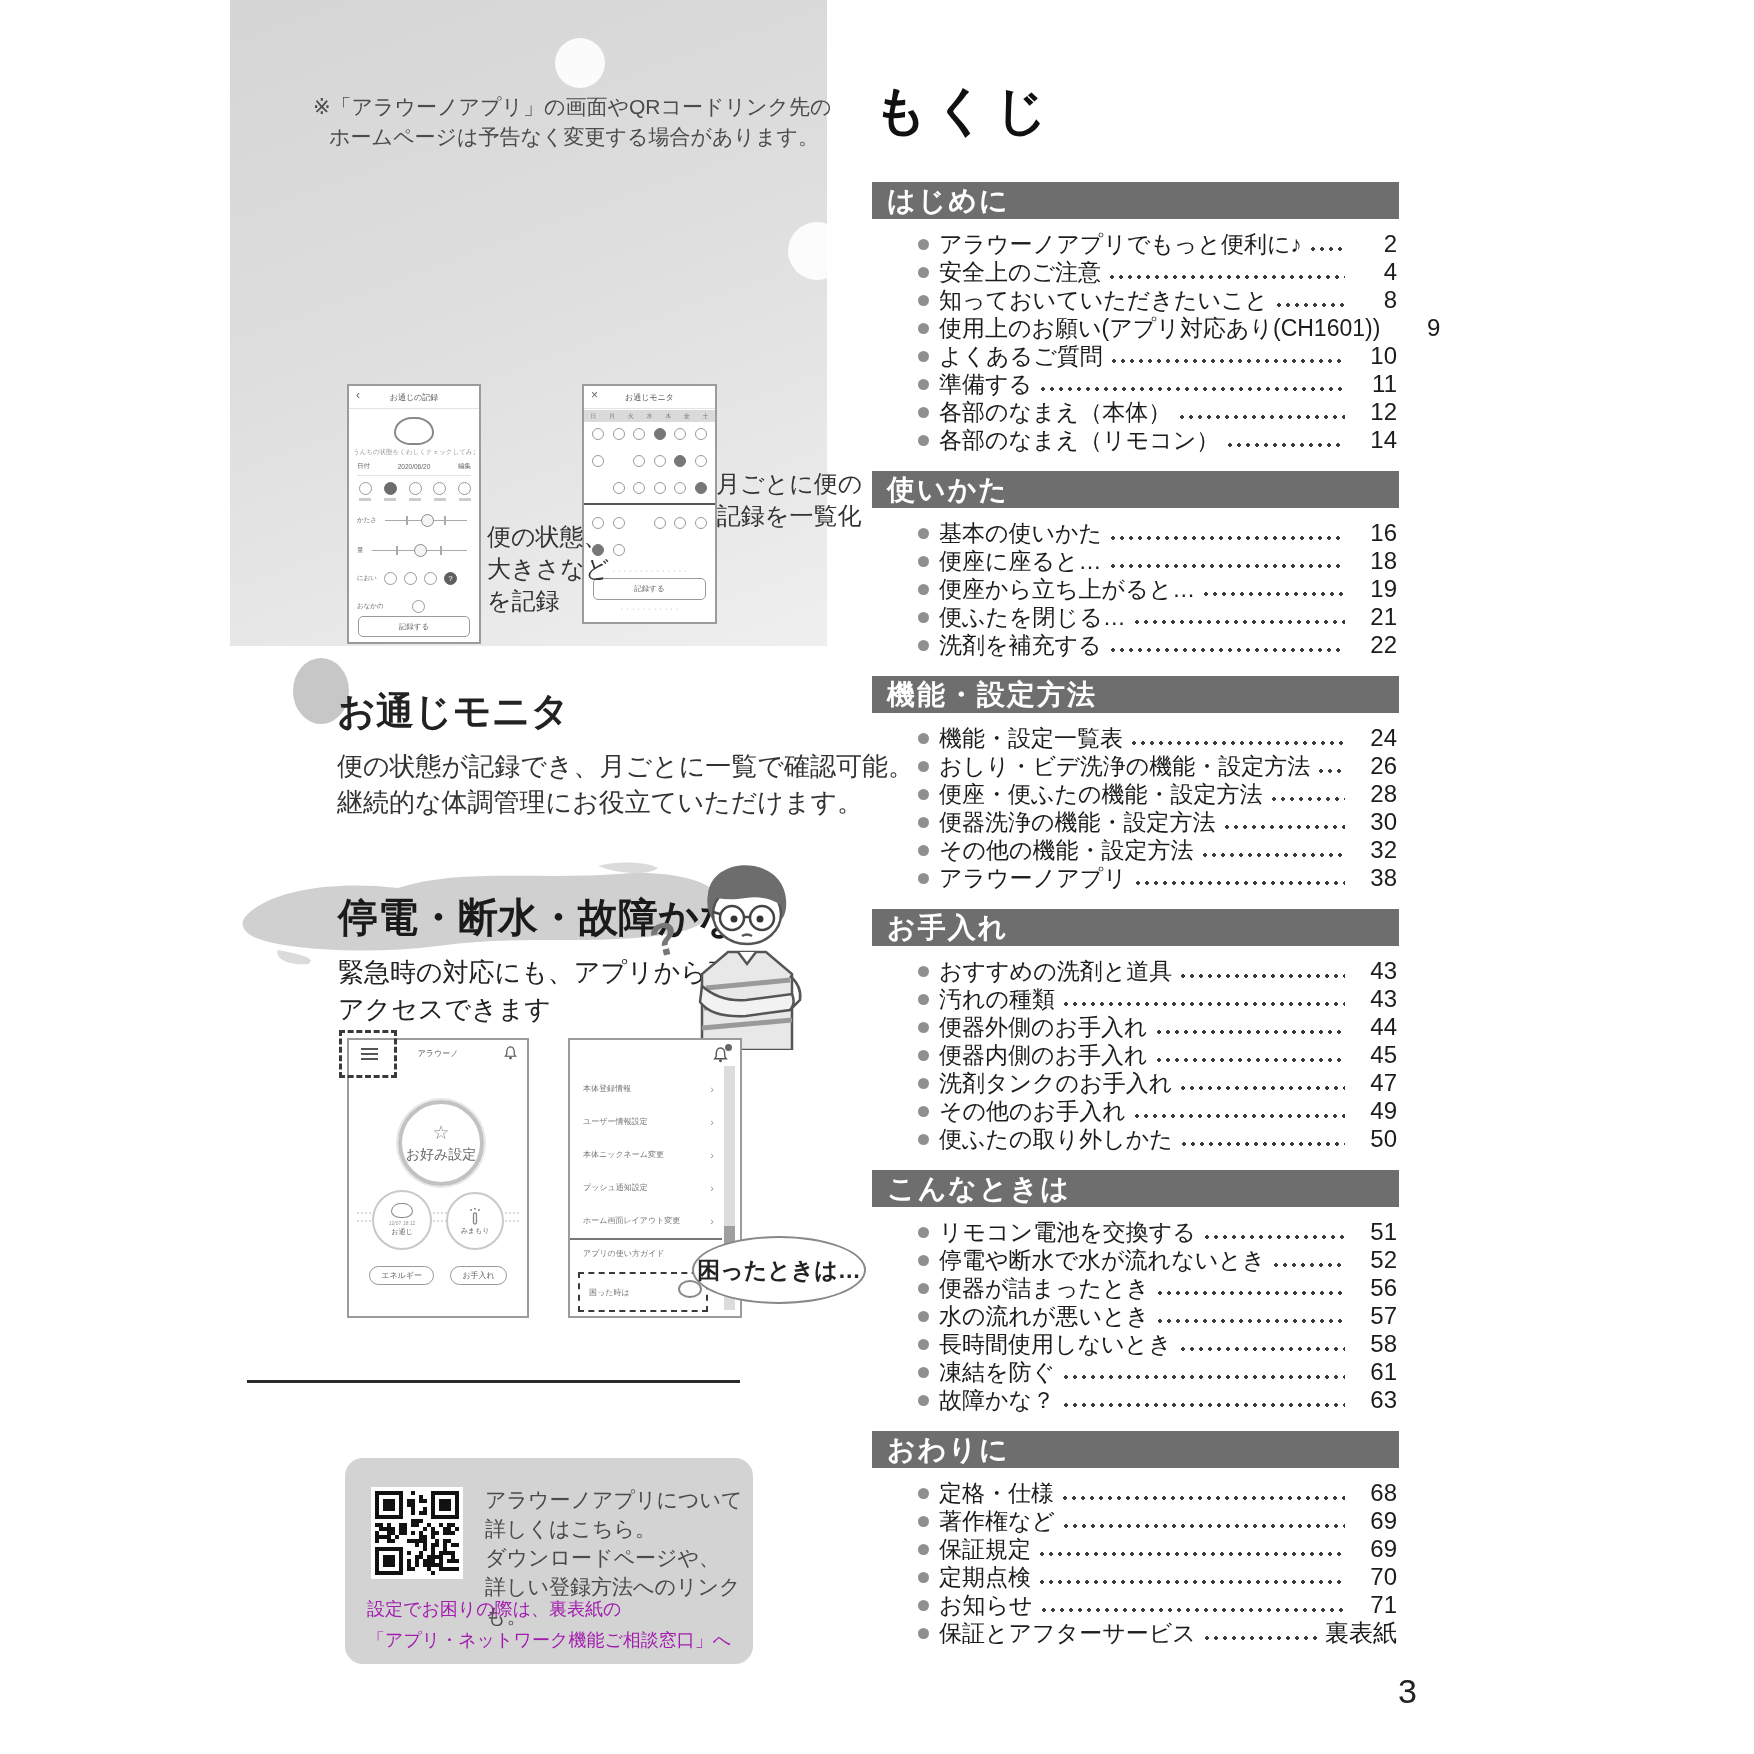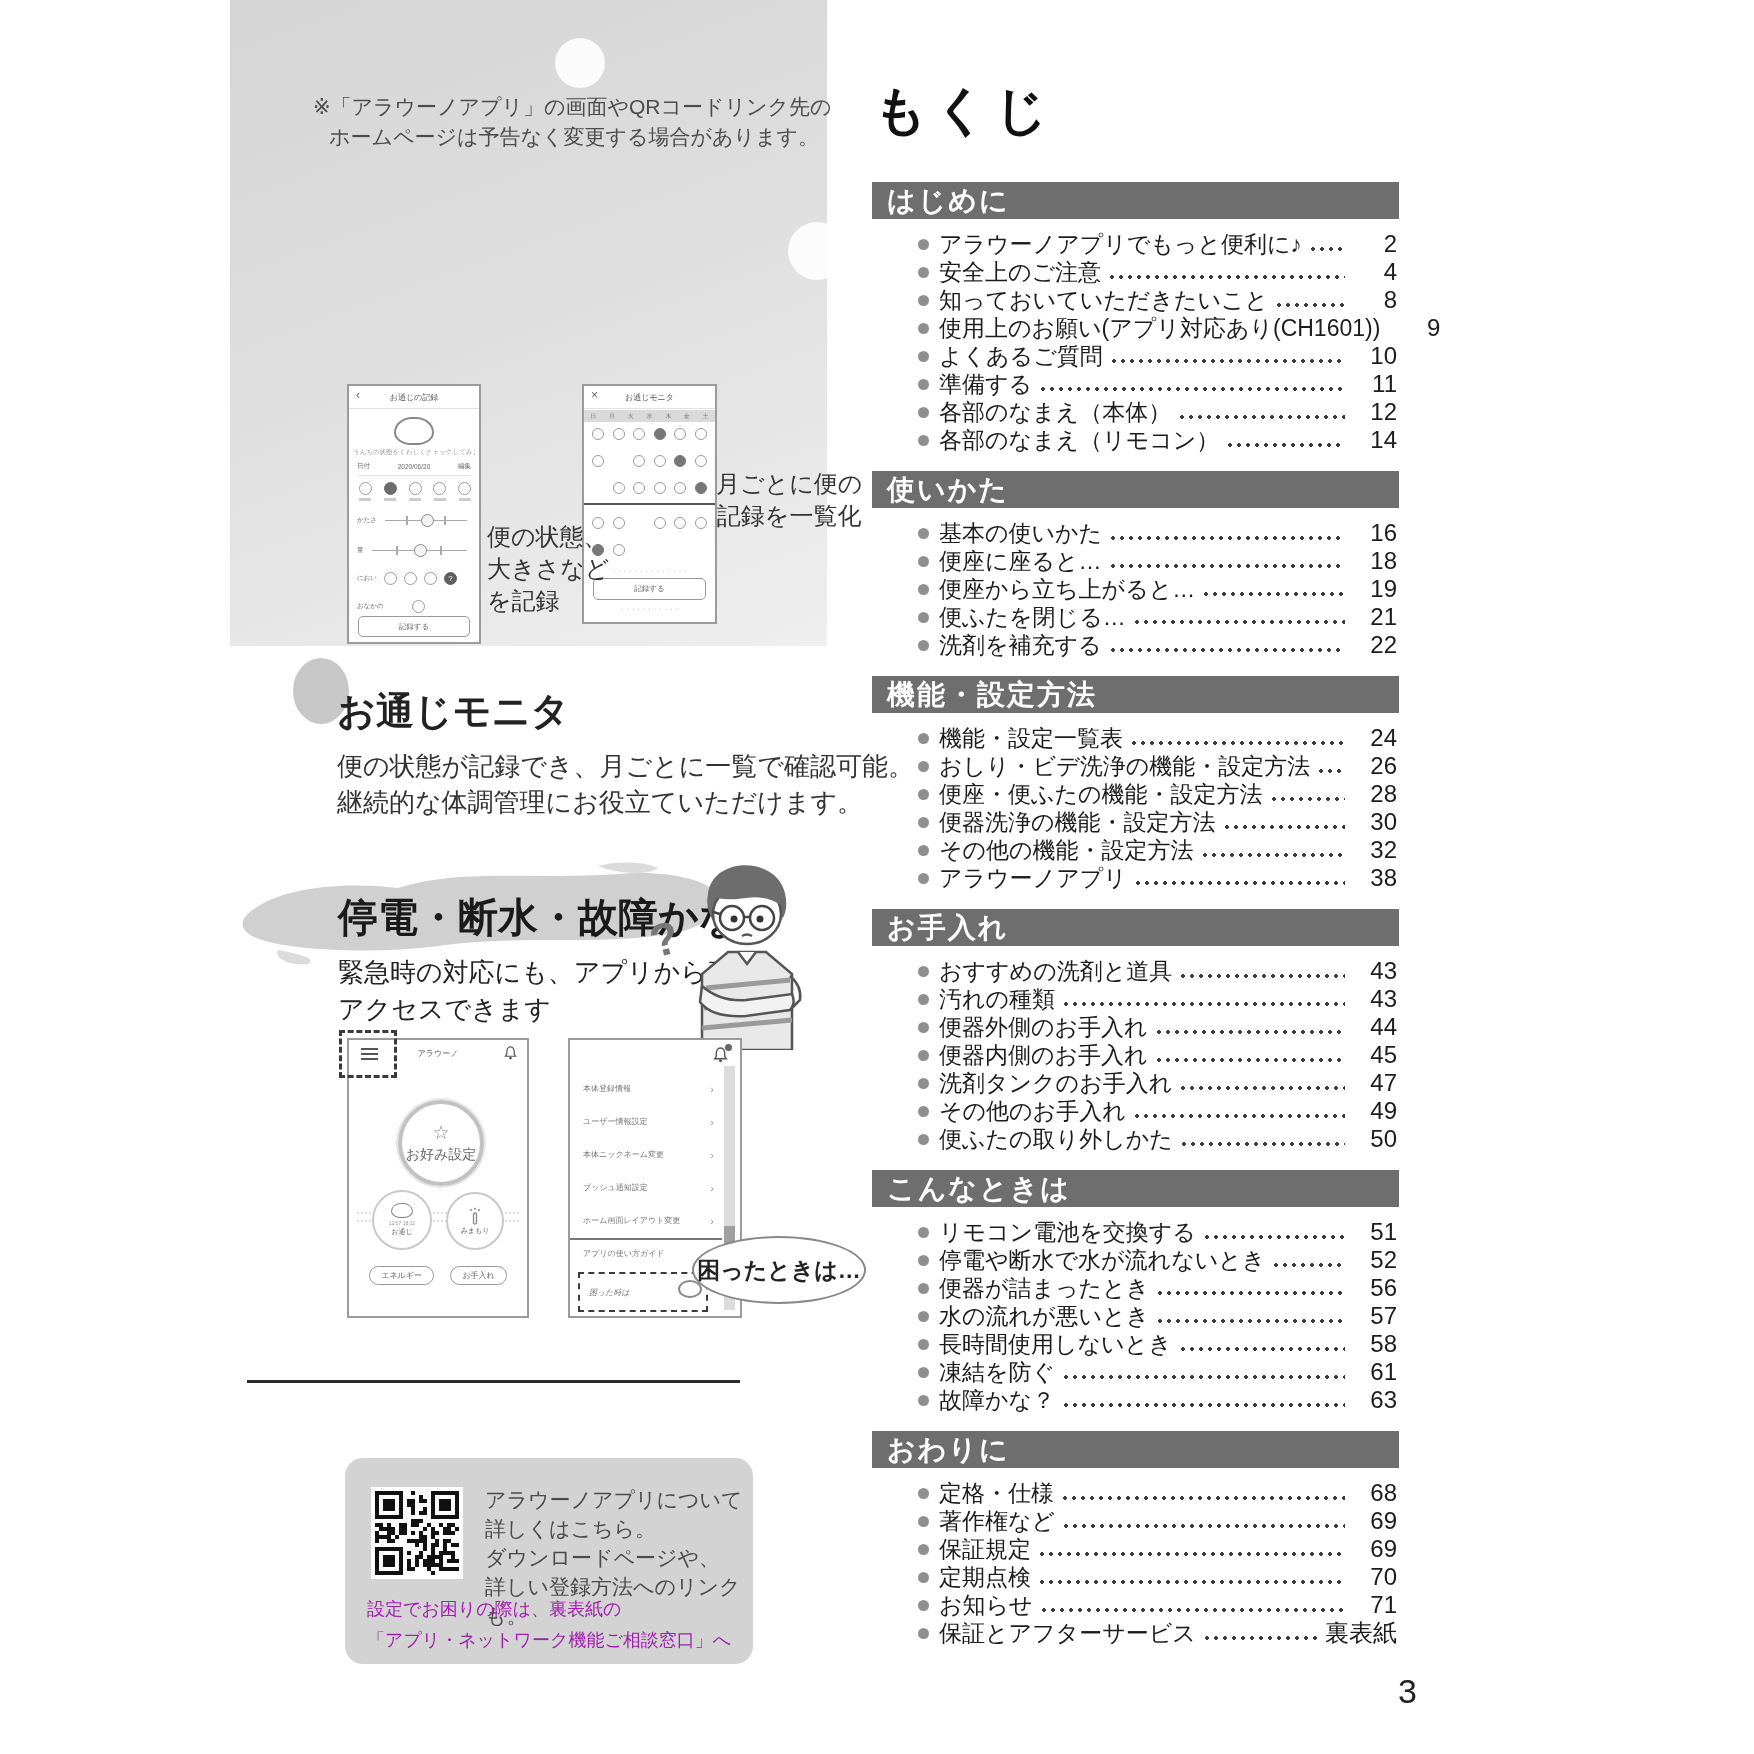--- a/index.html
+++ b/index.html
@@ -113,21 +113,21 @@
   #p4-bell{position:absolute;right:12px;top:7px;}
   .bell-dot{position:absolute;right:8px;top:4px;width:7px;height:7px;border-radius:50%;background:#666;}
   #p4-scroll{position:absolute;right:5px;top:26px;width:11px;height:244px;background:#dcdcdc;}
   #p4-thumb{position:absolute;left:0;right:0;bottom:52px;height:32px;background:#9f9f9f;}
   #menu4{position:absolute;left:13px;top:32px;right:26px;}
   .menu-item{display:flex;justify-content:space-between;align-items:center;height:33px;font-size:8px;color:#777;}
   .mi-chev{font-size:11px;color:#999;}
   #p4-divider{position:absolute;left:0;right:18px;top:198px;height:2px;background:#777;}
   #p4-guide{position:absolute;left:13px;top:208px;font-size:8px;color:#777;}
   #dashed2{position:absolute;left:8px;top:232px;width:126px;height:36px;border:2.5px dashed #3a3a3a;
-    display:flex;align-items:center;font-style:italic;}
+    display:flex;align-items:center;}
   #dashed2 span{font-size:8px;color:#777;margin-left:9px;}
   #bubble-help{position:absolute;left:692px;top:1236px;width:170px;height:64px;background:#fff;
     border:2px solid #888;border-radius:50%;display:flex;align-items:center;justify-content:center;
     font-size:23px;font-weight:bold;color:#222;z-index:5;}
   #bubble-help::before{content:'';position:absolute;left:-16px;bottom:4px;width:20px;height:14px;
     background:#fff;border:2px solid #888;border-radius:50%;}
 
   
   #divider{position:absolute;left:247px;top:1380px;width:493px;height:2.5px;background:#2b2b2b;}
   #qrbox{position:absolute;left:345px;top:1458px;width:408px;height:206px;background:#d3d3d3;border-radius:18px;}

